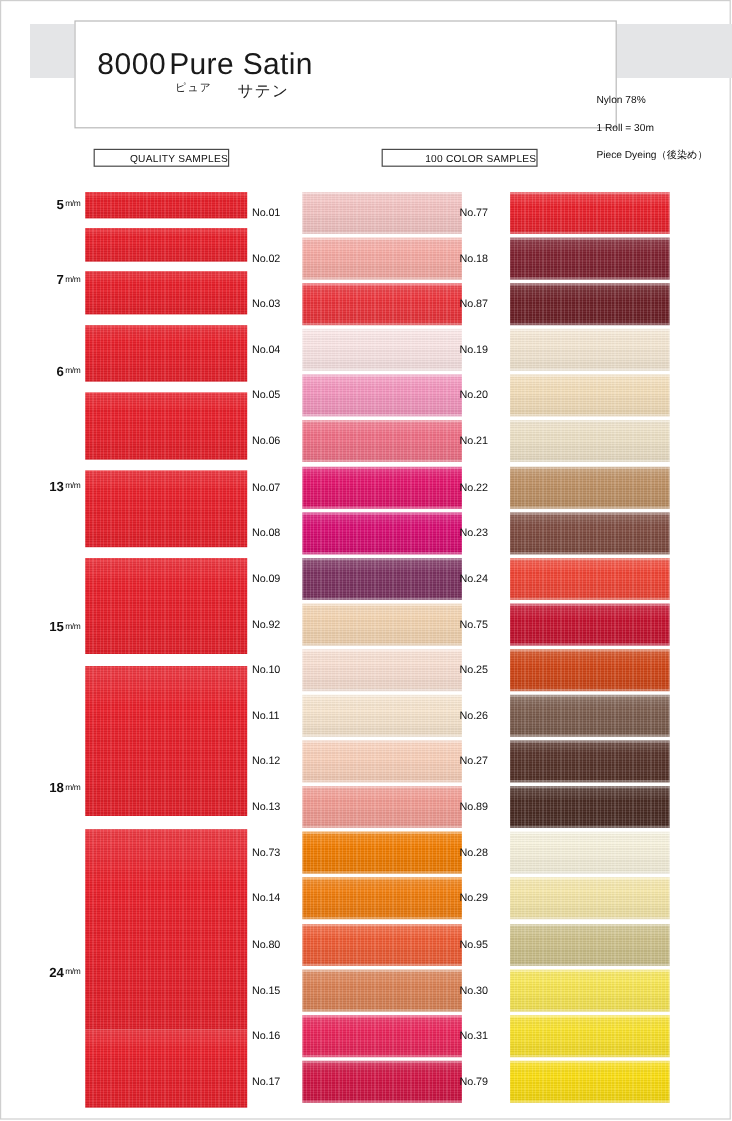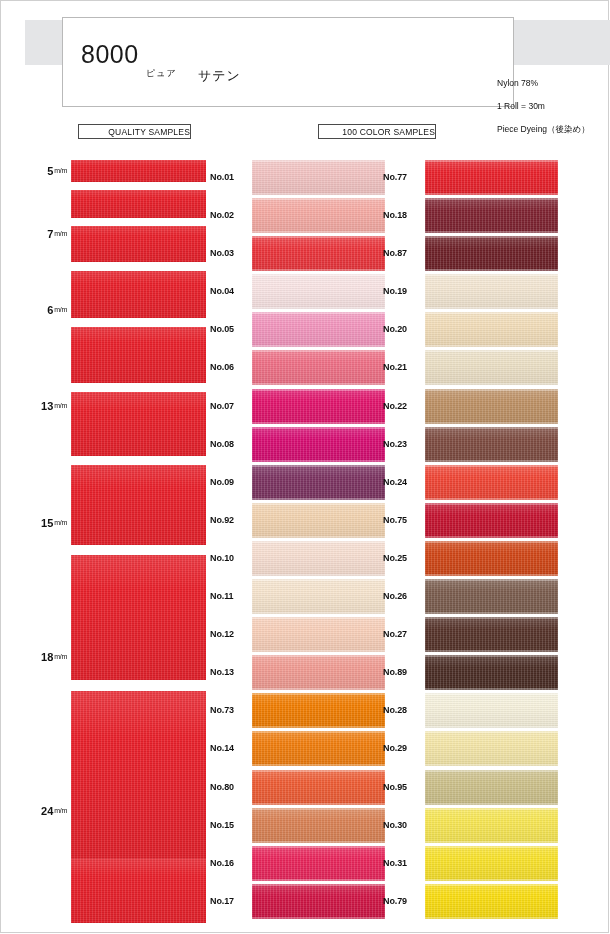--- a/index.html
+++ b/index.html
@@ -42,21 +42,21 @@
   }
   .spec div{white-space:nowrap;}
 
   
   .caption{
     position:absolute;height:15px;line-height:14px;
     border:1px solid #4a4a4a;box-sizing:border-box;background:#fff;
     font-size:8.5px;text-align:right;letter-spacing:.2px;color:#111;
   }
   #cap-quality{left:78px;top:124px;width:113px;}
-  #cap-color{left:318px;top:124px;width:118px;}
+  #cap-color{left:318px;top:124px;width:130px;}
 
   
   .qcol{position:absolute;left:71px;top:160px;width:135px;}
   .qrow{position:relative;}
   .qswatch{
     width:135px;background:#e8202a;box-sizing:border-box;
     background-image:
       repeating-linear-gradient(90deg,rgba(255,255,255,.11) 0 1px,rgba(0,0,0,0) 1px 3px),
       repeating-linear-gradient(0deg,rgba(0,0,0,.06) 0 1px,rgba(255,255,255,.05) 1px 2px),
       linear-gradient(180deg,rgba(255,255,255,.12),rgba(255,255,255,0) 28%,rgba(0,0,0,.05));
@@ -83,35 +83,36 @@
       linear-gradient(180deg,rgba(255,255,255,.16),rgba(255,255,255,0) 35%,rgba(0,0,0,.06));
   }
   .cswatch::before,.cswatch::after{
     content:"";position:absolute;left:0;width:133px;height:2px;
     background:rgba(255,255,255,.28);
   }
   .cswatch::before{top:0;}
   .cswatch::after{bottom:0;}
   .clabel{
     position:absolute;top:12px;width:42px;text-align:left;
-    font-size:9px;font-weight:700;color:#111;letter-spacing:-.1px;
+    font-size:9px;font-weight:400;color:#111;letter-spacing:-.1px;
   }
   #col-mid .clabel{left:-42px;}
   #col-right .clabel{left:-42px;}
 </style>
 </head>
 <body>
 
 <div class="page-border"></div>
 
 <div class="grey-tab"></div>
 <div class="grey-band"></div>
 
 <div class="title-box">
   <span class="title-code">8000</span>
+  <span class="title-name">Pure Satin</span>
   <span class="kana-a">ピュア</span>
   <span class="kana-b">サテン</span>
 </div>
 
 <div class="spec">
   <div>Nylon 78%</div>
   <div>1 Roll = 30m</div>
   <div>Piece Dyeing（後染め）</div>
 </div>
 

